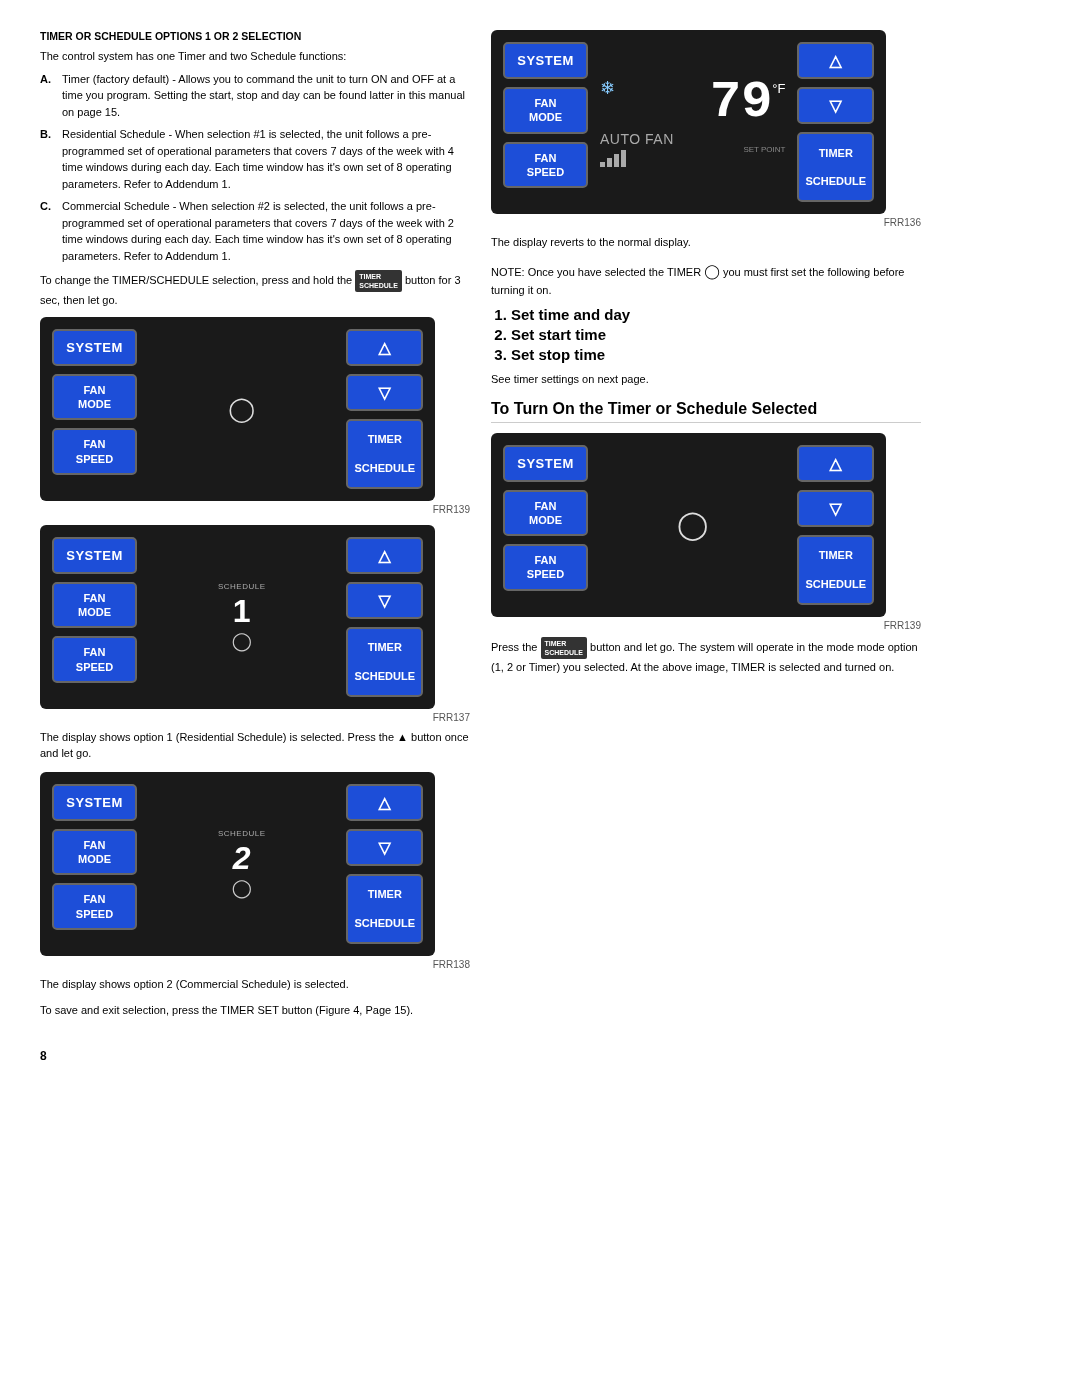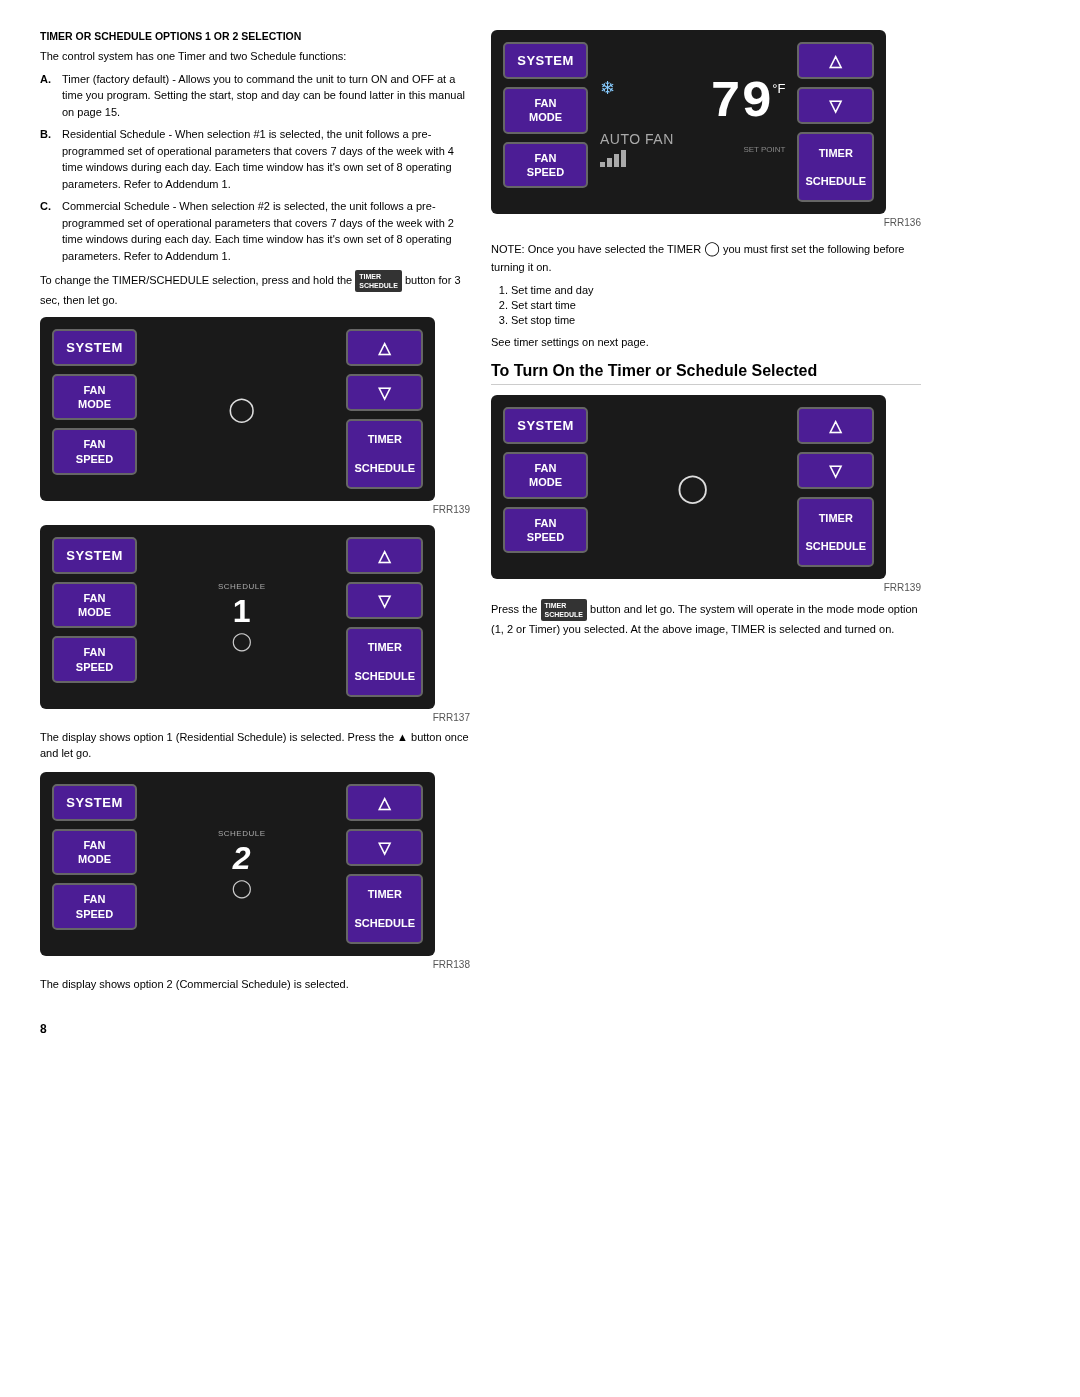--- a/index.html
+++ b/index.html
@@ -74,21 +74,21 @@
       display: flex;
       align-items: stretch;
       gap: 8px;
       margin-bottom: 8px;
     }
     .panel-row-flex:last-child { margin-bottom: 0; }
     .col-left { display: flex; flex-direction: column; gap: 8px; }
     .col-center { flex: 1; display: flex; align-items: center; justify-content: center; }
     .col-right { display: flex; flex-direction: column; gap: 8px; }
     .panel-btn {
-      background: #4c1d95;
+      background: #1d4ed8;
       border: 2px solid #666;
       border-radius: 5px;
       color: #fff;
       font-weight: bold;
       text-align: center;
       cursor: pointer;
     }
     .btn-sm-label {
       font-size: 13px;
       letter-spacing: 0.5px;
@@ -163,21 +163,22 @@
     .bar {
       background: #aaa;
       width: 5px;
     }
     .numbered-list {
       margin-left: 20px;
       margin-bottom: 8px;
     }
     .numbered-list li {
       margin-bottom: 3px;
-      font-size: 11px;
+      font-size: 15px;
+      font-weight: bold;
     }
     .heading-h2 {
       font-size: 16px;
       font-weight: bold;
       margin: 12px 0 10px 0;
       border-bottom: 1px solid #ccc;
       padding-bottom: 4px;
     }
     .inline-btn {
       display: inline-block;
@@ -322,20 +323,21 @@
                 <br>
               <span style="font-size:11px;font-weight:bold;">SCHEDULE</span>
             </div>
           </div>
         </div>
       </div>
       <div class="frr-label">FRR138</div>
       <p class="body-text">The display shows option 2 (Commercial Schedule) is selected.</p>
     </div>
 
+    <p class="body-text">To save and exit selection, press the TIMER SET button (Figure 4, Page 15).</p>
 
     <div class="page-number">8</div>
   </div>
 
   <div class="right-col">
 
     <div class="panel-wrapper">
       <div class="panel-grid">
         <div class="panel-row-flex" style="align-items:stretch;">
           <div class="col-left">
@@ -377,20 +379,21 @@
             <div class="panel-btn btn-arrow">▽</div>
             <div class="panel-btn btn-timer-sched">
               <span style="font-size:11px;font-weight:bold;">TIMER</span>
                 <br>
               <span style="font-size:11px;font-weight:bold;">SCHEDULE</span>
             </div>
           </div>
         </div>
       </div>
       <div class="frr-label">FRR136</div>
+      <p class="body-text">The display reverts to the normal display.</p>
     </div>
 
 
     <p class="note-text">
       NOTE: Once you have selected the TIMER <span style="font-size:14px;">◯</span> you must first set the following before turning it on.
     </p>
 
     <ol class="numbered-list">
       <li>Set time and day</li>
       <li>Set start time</li>

